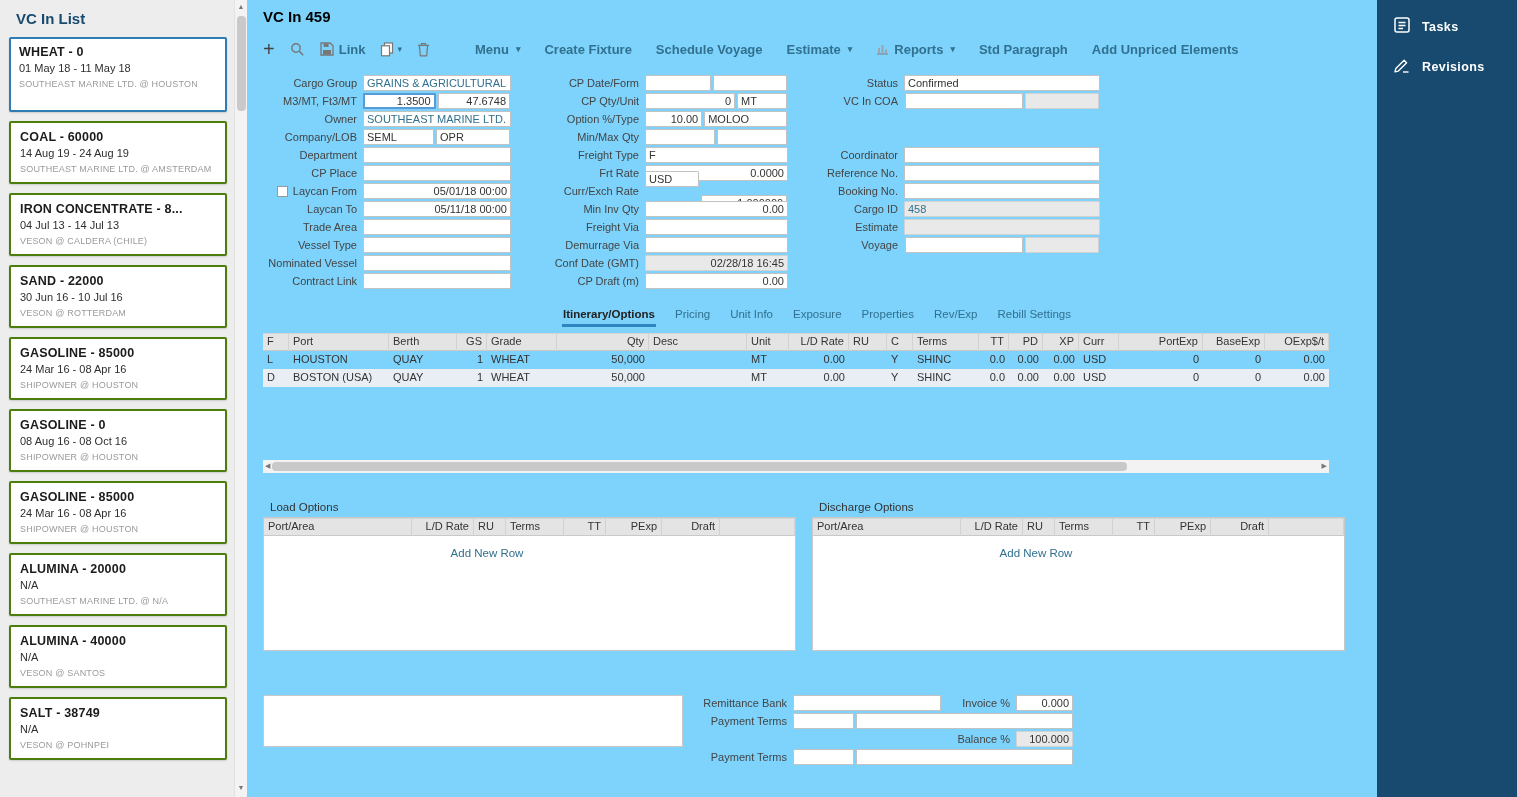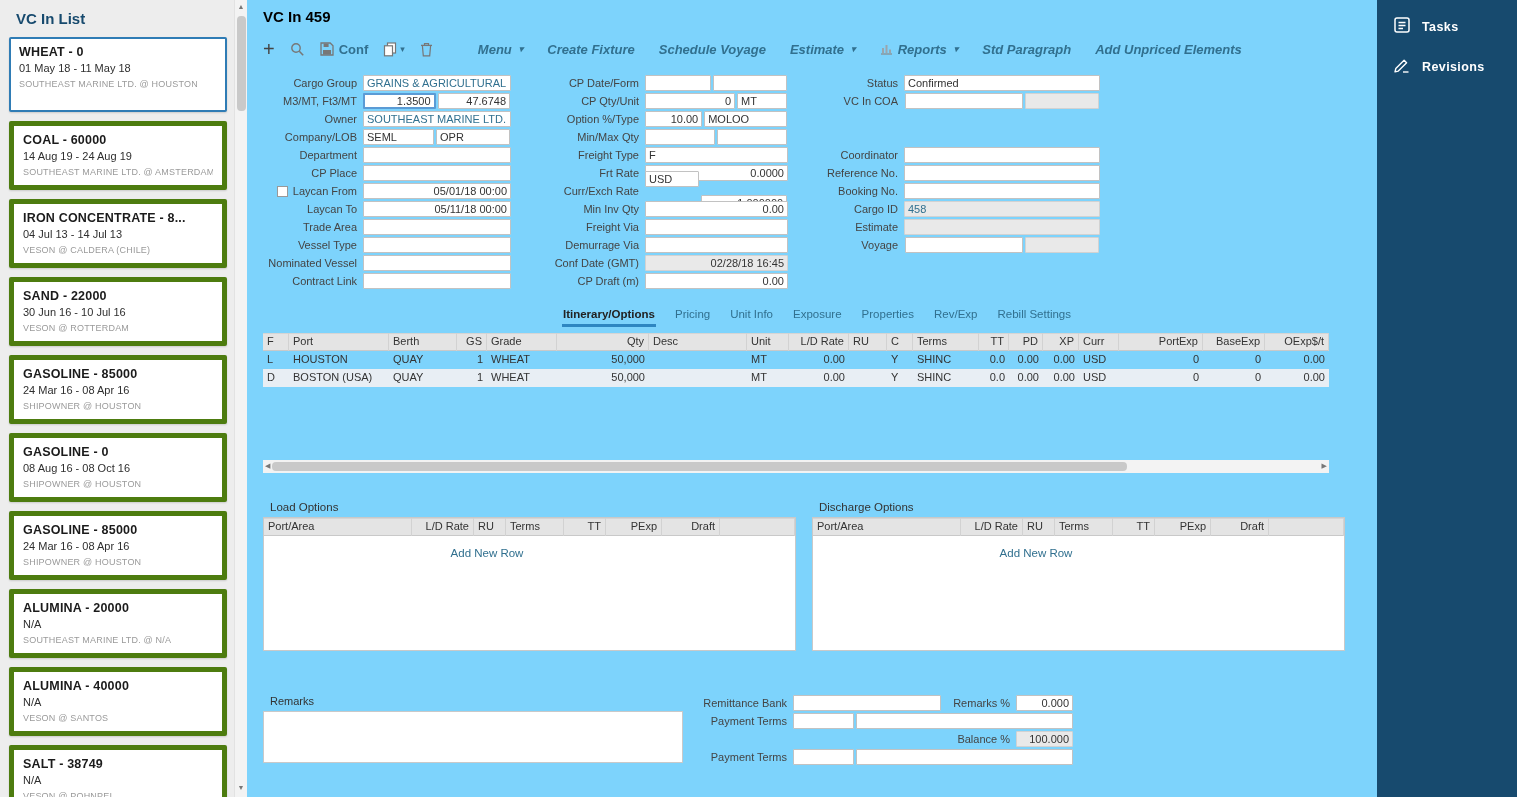--- a/index.html
+++ b/index.html
@@ -2,21 +2,21 @@
 <html><head>
 <meta charset="utf-8">
 <style>
   * { margin:0; padding:0; box-sizing:border-box; }
   html,body { width:1517px; height:797px; overflow:hidden; }
   body { display:flex; font-family:"Liberation Sans", sans-serif; font-size:12px; color:#333; background:#fff; }
 
   
   .left-panel { width:234px; height:797px; background:#ededed; padding:8px 7px 0 9px; flex:0 0 auto; }
   .left-panel-title { color:#174a6e; font-weight:bold; font-size:15px; margin:2px 0 10px 7px; }
-  .card { background:#fff; border:5px solid #4d7c0f; border-radius:2px; padding:7px 9px 8px; margin-bottom:9px; box-shadow:0 1px 2px rgba(0,0,0,.14); cursor:pointer; }
+  .card { background:#fff; border:2px solid #4d7c0f; border-radius:2px; padding:7px 9px 8px; margin-bottom:9px; box-shadow:0 1px 2px rgba(0,0,0,.14); cursor:pointer; }
   .card.selected { border:2px solid #2f7cb5; padding:6px 8px 21px; }
   .card-title { font-weight:bold; font-size:12.5px; color:#1b1b1b; letter-spacing:.2px; white-space:nowrap; overflow:hidden; }
   .card-dates { font-size:11px; color:#2e2e2e; margin-top:3px; }
   .card-owner { font-size:9px; color:#9a9a9a; margin-top:5px; letter-spacing:.2px; white-space:nowrap; overflow:hidden; }
 
   
   .vscrollbar { width:13px; height:797px; background:#f3f3f3; flex:0 0 auto; display:flex; flex-direction:column; align-items:center; padding:2px 0; border-left:1px solid #e2e2e2; }
   .sb-arrow { font-size:7px; color:#777; line-height:10px; height:12px; cursor:pointer; }
   .vthumb { width:9px; height:95px; background:#c9c9c9; border-radius:4px; margin-top:2px; cursor:pointer; }
   .vspacer { flex:1; }
@@ -28,21 +28,21 @@
   .main { flex:1; height:797px; padding:6px 14px 0 16px; background:#7dd3fc; overflow:hidden; }
   .page-title { font-size:15px; font-weight:bold; color:#000; margin:2px 0 16px; }
 
   .toolbar { display:flex; align-items:center; gap:15px; margin-bottom:18px; }
   .tico { display:inline-flex; align-items:center; color:#555; cursor:pointer; }
   .plus-glyph { font-size:20px; font-weight:400; color:#444; line-height:16px; }
   .save-btn { display:inline-flex; align-items:center; gap:5px; cursor:pointer; }
   .tbtn-text { color:#31708f; font-weight:bold; font-size:13px; }
   .caret { color:#31708f; font-size:9px; margin-left:2px; }
   .tb-buttons { display:flex; align-items:center; gap:24px; margin-left:30px; }
-  .tbtn { display:inline-flex; align-items:center; gap:5px; color:#31708f; font-weight:bold; font-size:13px; cursor:pointer; white-space:nowrap;font-style:italic; }
+  .tbtn { display:inline-flex; align-items:center; gap:5px; color:#31708f; font-weight:bold; font-size:13px; cursor:pointer; white-space:nowrap; }
 
   
   .form-area { display:flex; gap:16px; margin-bottom:16px; }
   .form-col { display:flex; flex-direction:column; gap:2px; }
   .form-row { display:flex; align-items:center; height:16px; }
   .form-row.spacer { visibility:hidden; }
   .form-label { font-size:11px; color:#444; display:flex; justify-content:flex-end; align-items:center; gap:5px; padding-right:6px; flex:0 0 auto; white-space:nowrap; }
   .form-fields { display:flex; gap:2px; flex:0 0 auto; }
   .form-col:nth-child(1) .form-label { width:100px; }
   .form-col:nth-child(1) .form-fields { width:148px; }
@@ -179,21 +179,21 @@
         </svg>
     </span>
     <span class="save-btn">
       <span class="tico">
         <svg width="14" height="14" viewBox="0 0 14 14" fill="none">
             <path d="M1 1h9.2L13 3.8V13H1z" stroke="#777" stroke-width="1.3"></path>
             <rect x="3.6" y="1.6" width="5" height="3.4" fill="#777"></rect>
             <rect x="3" y="8" width="8" height="4.6" fill="#777"></rect>
           </svg>
       </span>
-      <span class="tbtn-text">Conf</span>
+      <span class="tbtn-text">Link</span>
     </span>
     <span class="tico">
       <svg width="15" height="15" viewBox="0 0 15 15" fill="none">
           <rect x="4.5" y="1" width="8" height="10" stroke="#777" stroke-width="1.2" fill="#fff"></rect>
           <rect x="1.5" y="3.8" width="8" height="10" stroke="#777" stroke-width="1.2" fill="#fff"></rect>
         </svg>
       <span class="caret">▾</span>
     </span>
     <span class="tico">
       <svg width="13" height="15" viewBox="0 0 13 15" fill="none">
@@ -638,28 +638,27 @@
             <div class="tcell h r" style="width: 58px;">Draft</div>
             <div class="tcell h fill"></div>
           </div>
           <div class="add-row-link">Add New Row</div>
         </div>
       </div>
   </div>
 
   <div class="footer">
     <div class="remarks-block">
-      <div class="remarks-label">Remarks</div>
       <div class="remarks-box"></div>
     </div>
     <div class="pay-block">
       <div class="pr">
         <span class="plabel w95">Remittance Bank</span>
         <div class="field f-rem"></div>
-        <span class="plabel mla">Remarks %</span>
+        <span class="plabel mla">Invoice %</span>
         <div class="field num f-pct">0.000</div>
       </div>
       <div class="pr">
         <span class="plabel w95">Payment Terms</span>
         <div class="field f-small"></div>
         <div class="field f-wide"></div>
       </div>
       <div class="pr">
         <span class="plabel mla">Balance %</span>
         <div class="field ro num f-pct">100.000</div>

